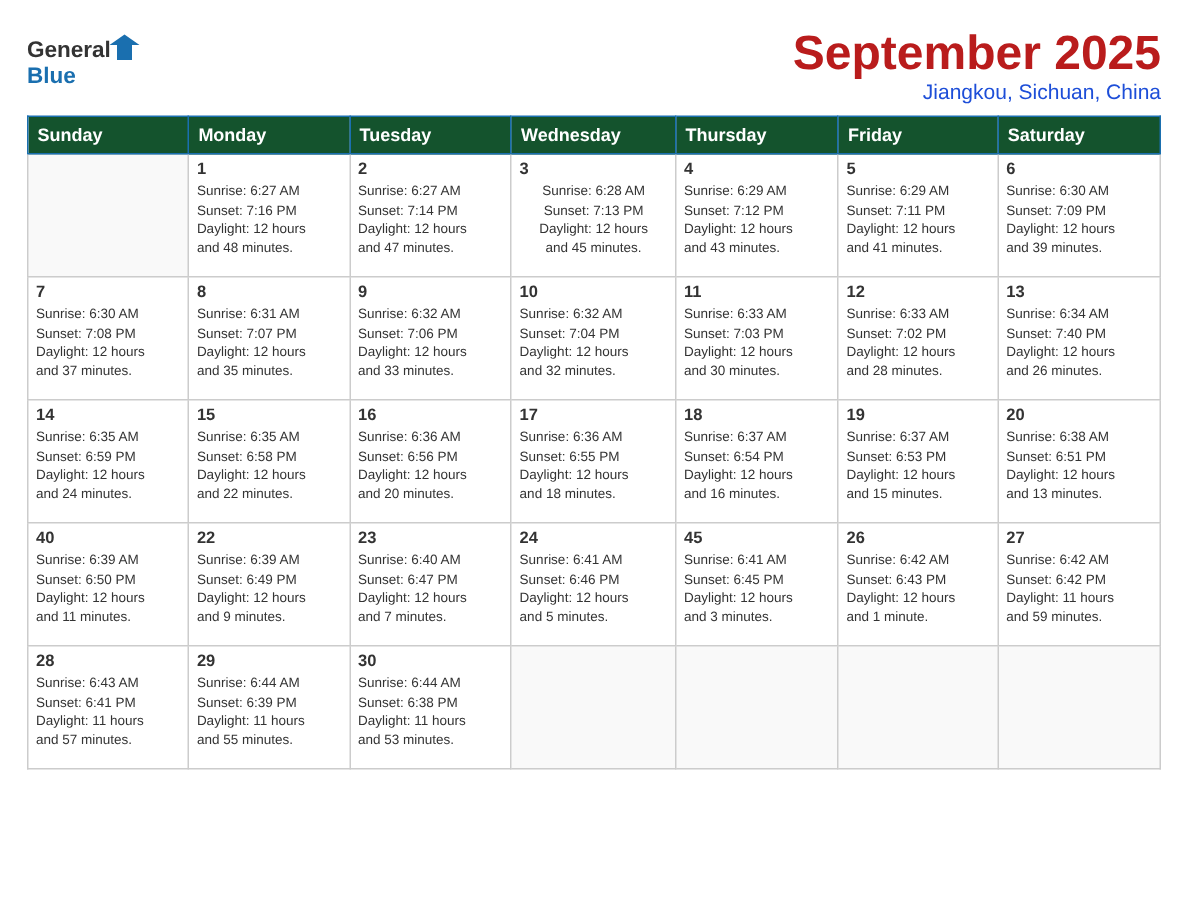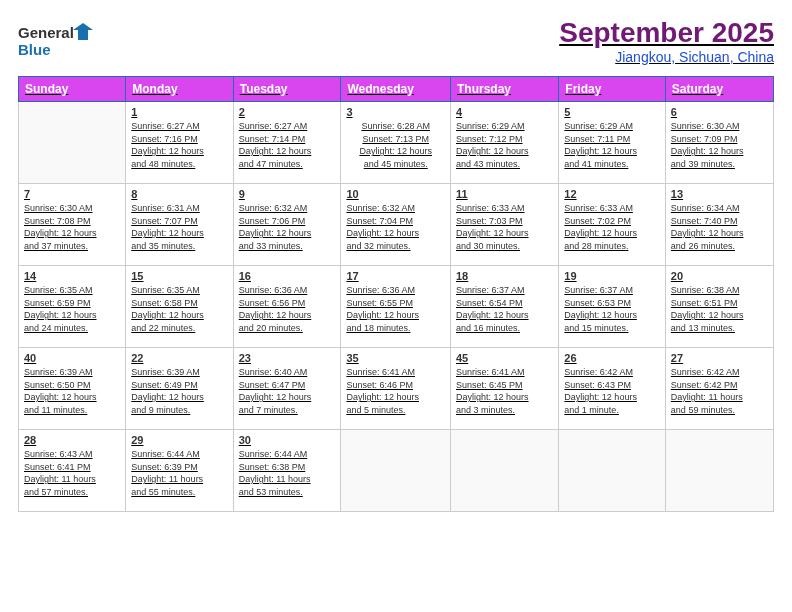--- a/index.html
+++ b/index.html
@@ -7,53 +7,52 @@
       width: 792px;
       height: 612px;
       font-family: Arial, sans-serif;
       background: #fff;
       overflow: hidden;
     }
     .page {
       width: 792px;
       height: 612px;
       padding: 18px 18px 10px 18px;
-      text-decoration: underline;
     }
     .header {
       display: flex;
       align-items: flex-start;
       justify-content: space-between;
       margin-bottom: 8px;
     }
     .logo {
       display: flex;
       align-items: center;
       gap: 4px;
     }
     .title-block {
       text-align: right;
     }
     .month-title {
-      font-size: 28px;
+      font-size: 32px;
       font-weight: bold;
-      color: #701a75;
+      color: #b91c1c;
       line-height: 1.1;
     }
     .location {
       font-size: 14px;
       color: #1d4ed8;
     }
     .calendar {
       width: 100%;
       border-collapse: collapse;
       border: 1px solid #ccc;
     }
     .calendar th {
-      background-color: #d946ef;
+      background-color: #14532d;
       color: #fff;
       font-size: 12px;
       font-weight: bold;
       padding: 5px 6px;
       text-align: left;
       border: 1px solid #1a6faf;
     }
     .calendar td {
       border: 1px solid #ccc;
       vertical-align: top;
@@ -273,21 +272,21 @@
 and 9 minutes.</div>
           </td>
           <td>
             <span class="day-number">23</span>
             <div class="day-info" style="white-space: pre-line;">Sunrise: 6:40 AM
 Sunset: 6:47 PM
 Daylight: 12 hours
 and 7 minutes.</div>
           </td>
           <td>
-            <span class="day-number">35</span>
+            <span class="day-number">24</span>
             <div class="day-info" style="white-space: pre-line;">Sunrise: 6:41 AM
 Sunset: 6:46 PM
 Daylight: 12 hours
 and 5 minutes.</div>
           </td>
           <td>
             <span class="day-number">45</span>
             <div class="day-info" style="white-space: pre-line;">Sunrise: 6:41 AM
 Sunset: 6:45 PM
 Daylight: 12 hours

